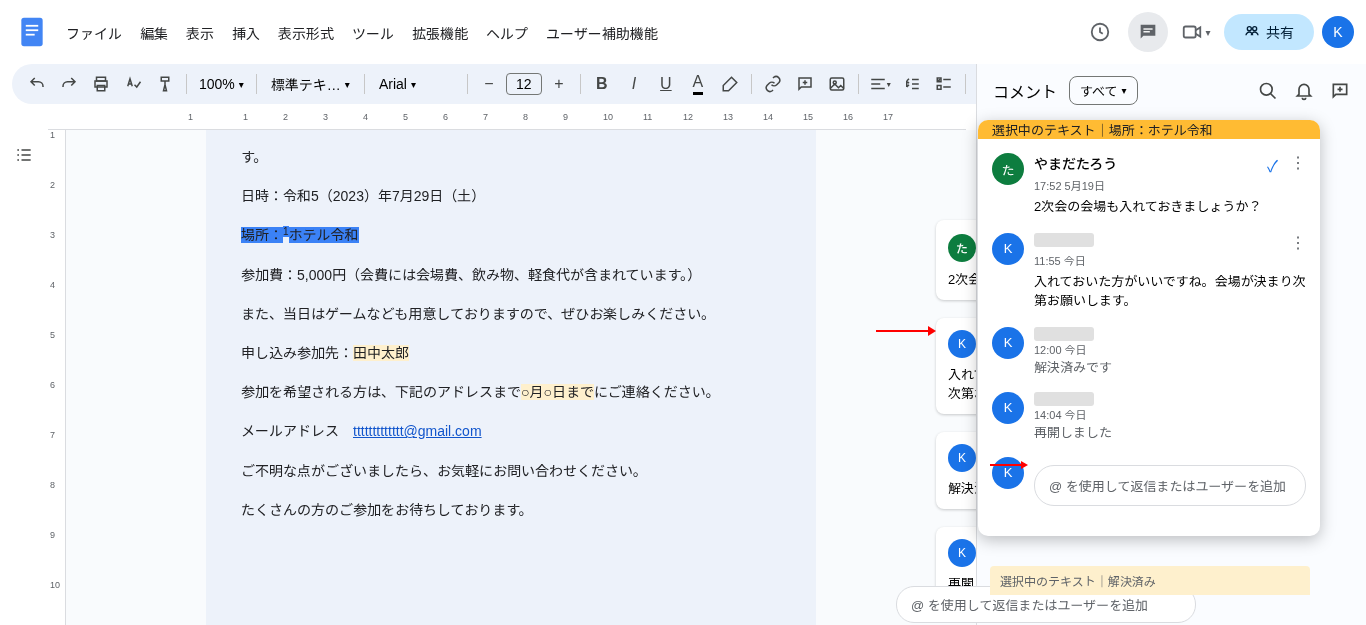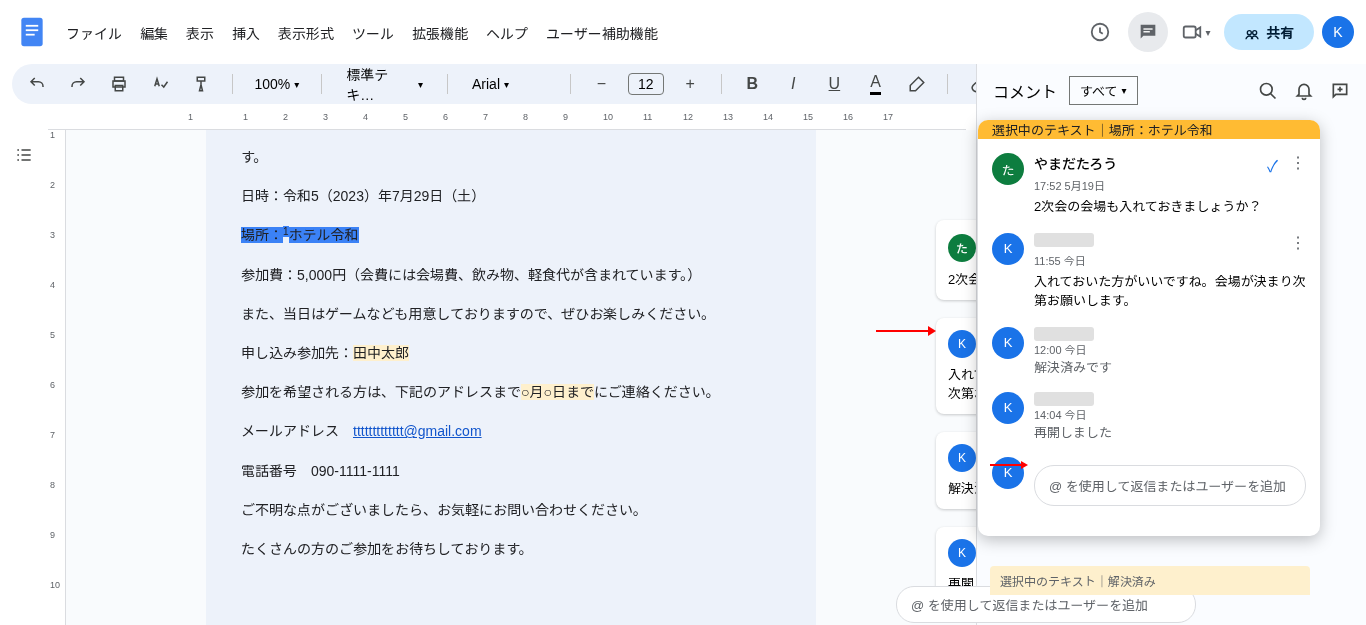--- a/index.html
+++ b/index.html
@@ -11,26 +11,26 @@
     .docs-icon svg { width: 32px; height: 32px; }
     .title-area { flex: 1; margin-left: 6px; }
     .title-row { display: flex; align-items: center; gap: 8px; }
     .doc-title { font-size: 18px; color: #202124; padding: 2px 6px; }
     .title-icon { width: 20px; height: 20px; display: flex; align-items: center; justify-content: center; color: #5f6368; cursor: pointer; }
     .menu-row { display: flex; gap: 2px; margin-top: 2px; }
     .menu-item { padding: 4px 8px; font-size: 14px; color: #202124; cursor: pointer; border-radius: 4px; }
     .header-right { display: flex; align-items: center; gap: 8px; }
     .hdr-btn { width: 40px; height: 40px; border-radius: 50%; display: flex; align-items: center; justify-content: center; color: #5f6368; cursor: pointer; }
     .hdr-btn.active { background: #e8eaed; }
-    .share-btn { background: #c2e7ff; color: #001d35; padding: 8px 20px; border-radius: 40px; font-size: 14px; font-weight: 700; cursor: pointer; display: flex; align-items: flex-end; gap: 6px; }
+    .share-btn { background: #c2e7ff; color: #001d35; padding: 8px 20px; border-radius: 40px; font-size: 14px; font-weight: 400; cursor: pointer; display: flex; align-items: flex-start; gap: 6px; }
     .avatar-k { width: 32px; height: 32px; border-radius: 50%; background: #1a73e8; color: #fff; display: flex; align-items: center; justify-content: center; font-size: 14px; font-weight: 500; }
     
     
     .toolbar-wrap { padding: 0 12px 8px; }
-    .toolbar { background: #edf2fa; border-radius: 24px; padding: 4px 10px; display: flex; align-items: center; gap: 12px; height: 40px; }
+    .toolbar { background: #edf2fa; border-radius: 24px; padding: 4px 10px; display: flex; align-items: center; gap: 2px; height: 40px; }
     .tb-btn { width: 30px; height: 30px; display: flex; align-items: center; justify-content: center; color: #444746; cursor: pointer; border-radius: 4px; }
     .tb-sep { width: 1px; height: 20px; background: #c7c7c7; margin: 0 4px; }
     .tb-zoom { font-size: 14px; padding: 0 6px; display: flex; align-items: center; gap: 4px; }
     .tb-sel { font-size: 14px; padding: 0 8px; display: flex; align-items: center; gap: 4px; min-width: 80px; }
     .tb-font { min-width: 90px; }
     .tb-size-box { border: 1px solid #747775; border-radius: 4px; padding: 2px 8px; font-size: 14px; width: 36px; text-align: center; }
     .chev { font-size: 10px; }
     .underline-a { border-bottom: 3px solid #000; padding-bottom: 1px; }
     
     
@@ -61,21 +61,21 @@
     .av-green { background: #0d7d3f; }
     .av-blue { background: #1a73e8; }
     .cmt-name { font-weight: 500; font-size: 13px; white-space: nowrap; }
     .cmt-time { font-size: 11px; color: #5f6368; }
     .cmt-body { font-size: 13px; margin-top: 6px; white-space: nowrap; }
     
     
     .right-panel { width: 390px; border-left: 1px solid #dadce0; background: #fafcff; display: flex; flex-direction: column; position: absolute; right: 0; top: 64px; bottom: 0; }
     .rp-header { display: flex; align-items: center; padding: 12px 16px; gap: 12px; }
     .rp-title { font-size: 16px; font-weight: 400; flex: 0 0 auto; }
-    .rp-filter { border: 1px solid #747775; border-radius: 0; padding: 4px 10px; font-size: 13px; display: flex; align-items: center; gap: 4px; cursor: pointer; }
+    .rp-filter { border: 1px solid #747775; border-radius: 8px; padding: 4px 10px; font-size: 13px; display: flex; align-items: center; gap: 4px; cursor: pointer; }
     .rp-icons { margin-left: auto; display: flex; gap: 16px; }
     .rp-icon { width: 20px; height: 20px; display: flex; align-items: center; justify-content: center; color: #444746; cursor: pointer; }
     
     
     .popup { position: absolute; left: 978px; top: 120px; width: 342px; background: #fff; border-radius: 10px; box-shadow: 0 4px 16px rgba(0,0,0,0.25); z-index: 100; overflow: hidden; }
     .popup-banner { background: #ffbb33; color: #202124; padding: 0 14px; font-size: 13px; }
     .popup-body { padding: 14px; }
     .pop-entry { display: flex; gap: 10px; margin-bottom: 16px; }
     .pop-av { width: 32px; height: 32px; border-radius: 50%; display: flex; align-items: center; justify-content: center; color: #fff; font-size: 13px; flex-shrink: 0; }
     .pop-content { flex: 1; }
@@ -321,21 +321,20 @@
   <div class="doc-area">
     <div class="page">
       <div>す。</div>
       <div>日時：令和5（2023）年7月29日（土）</div>
       <div><span class="hl">場所：</span><span class="hl sup">1</span><span class="hl">ホテル令和</span></div>
       <div>参加費：5,000円（会費には会場費、飲み物、軽食代が含まれています。）</div>
       <div>また、当日はゲームなども用意しておりますので、ぜひお楽しみください。</div>
       <div><span>申し込み参加先：</span><span class="hl2">田中太郎</span></div>
       <div><span>参加を希望される方は、下記のアドレスまで</span><span class="hl2">○月○日まで</span><span>にご連絡ください。</span></div>
       <div><span>メールアドレス　</span><a class="link">ttttttttttttt@gmail.com</a></div>
-      <div>電話番号　090-1111-1111</div>
       <div>ご不明な点がございましたら、お気軽にお問い合わせください。</div>
       <div>たくさんの方のご参加をお待ちしております。</div>
     </div>
 
     <div class="arrow-red"><svg viewBox="0 0 60 12">
           <line x1="0" y1="6" x2="52" y2="6" stroke="red" stroke-width="2"></line>
           <polygon points="52,1 60,6 52,11" fill="red"></polygon>
         </svg></div>
     <div class="comment-col">
       <div class="cmt-card">

